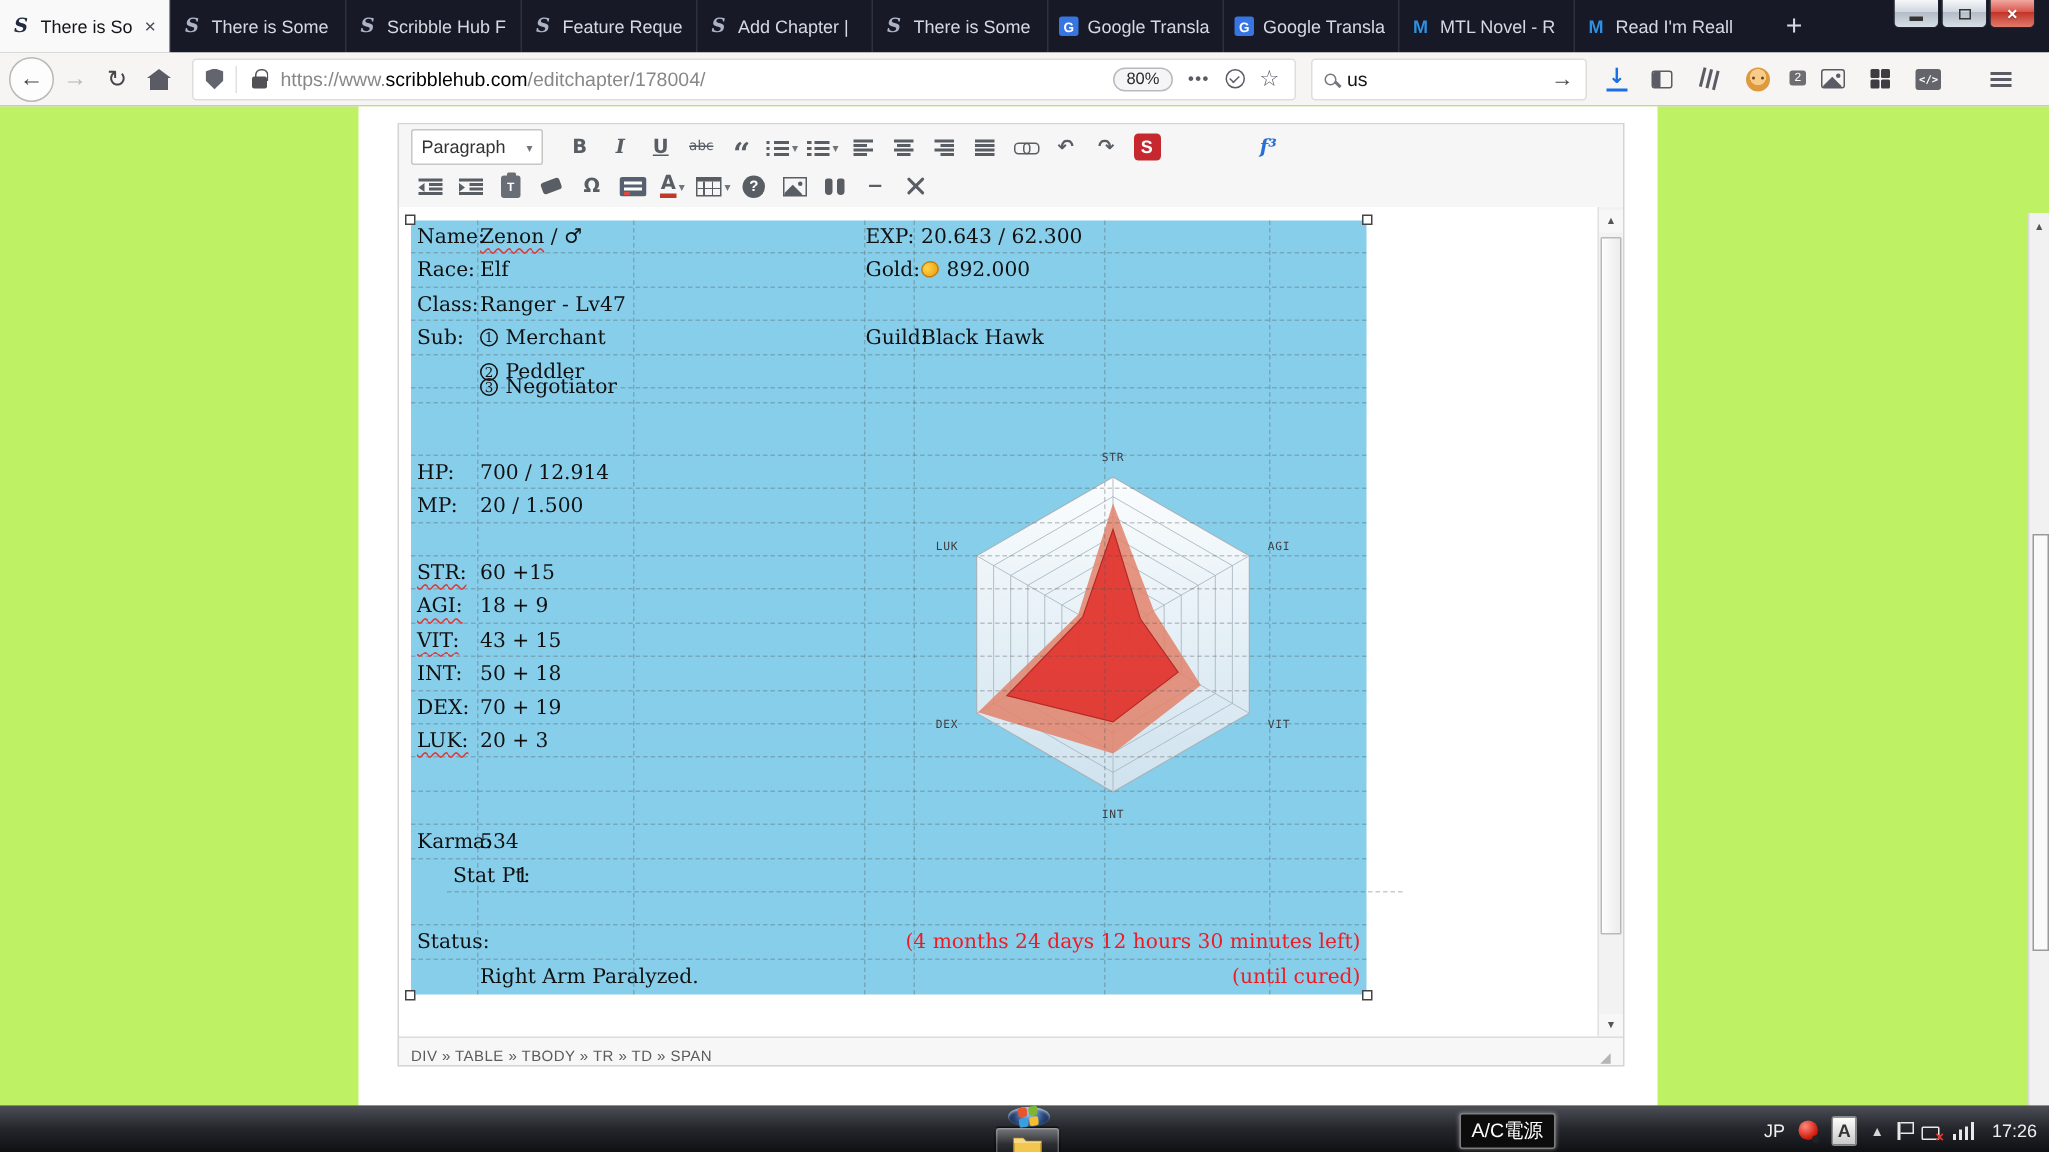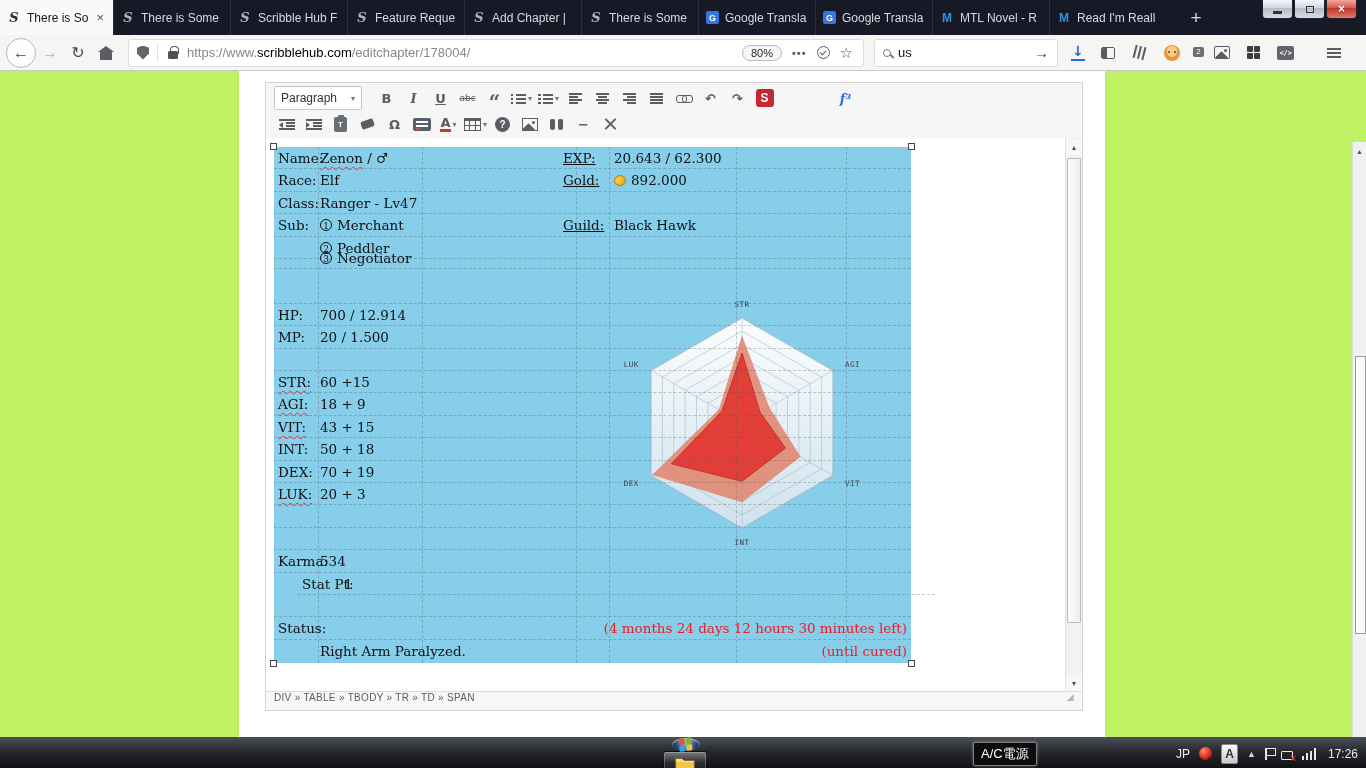--- a/index.html
+++ b/index.html
@@ -131,38 +131,38 @@
   .icn-fs::before { transform:rotate(45deg); } .icn-fs::after { transform:rotate(-45deg); }
 
   
   #ed-content { position:absolute; left:0; top:55px; width:816px; height:555px; background:#fff; }
   #sheet { position:absolute; left:8px; top:9px; width:637px; height:516px; background:#87ceeb; }
   .srow { position:absolute; left:0; width:637px; height:22.4px; font:13.5px "DejaVu Serif",serif; color:#101010; line-height:22px; }
   .hline { border-bottom:1px dashed rgba(80,80,80,.30); }
   .vline { position:absolute; top:0; bottom:0; width:0; border-left:1px dashed rgba(80,80,80,.30); }
   .slbl { position:absolute; left:4px; white-space:nowrap; }
   .sval { position:absolute; left:46px; white-space:nowrap; }
-  .slbl2 { position:absolute; left:289px; white-space:nowrap;text-decoration:underline; }
+  .slbl2 { position:absolute; left:303px; white-space:nowrap; }
   .sval2 { position:absolute; left:340px; white-space:nowrap; }
   .snote { position:absolute; right:4px; color:#ed1c24; white-space:nowrap; }
   .wavy { text-decoration:underline; text-decoration-style:wavy; text-decoration-color:#e03a3a; text-decoration-thickness:1px; text-underline-offset:3px; }
   .circ { display:inline-block; width:12px; height:12px; border:1px solid #101010; border-radius:50%; font:9px/12px "DejaVu Serif",serif; text-align:center; margin-right:5px; vertical-align:1px; }
   .coin { display:inline-block; width:12px; height:11px; border-radius:50%; background:radial-gradient(circle at 35% 35%, #ffd54a, #e89a0c); border:1px solid #c87d06; transform:rotate(-18deg); margin-right:5px; vertical-align:-1px; }
   .handle { position:absolute; width:7px; height:7px; background:#fff; border:1px solid #444; }
   #chart-host { position:absolute; left:338px; top:146px; width:260px; height:260px; }
   .rlabel { font:7.5px "DejaVu Sans Mono",monospace; fill:#3d3d42; letter-spacing:.5px; }
 
   
   #ed-scroll { position:absolute; right:0; top:55px; width:17px; height:555px; background:#f2f2f2; border-left:1px solid #e2e2e2; }
   .sb-btn { position:absolute; left:0; width:16px; height:15px; background:#f7f7f7; color:#555; font-size:7px; text-align:center; line-height:15px; }
   #ed-scroll .sb-up { top:2px; }
   #ed-scroll .sb-down { bottom:2px; }
   #ed-thumb { position:absolute; left:1px; top:20px; width:14px; height:465px; background:linear-gradient(90deg,#fdfdfd,#ececec); border:1px solid #b9b9b9; border-radius:1px; }
   
-  #ed-status { position:absolute; left:0; bottom:0; width:816px; height:19px; background:#f7f7f7; border-top:1px solid #dcdcdc; display:flex; align-items:flex-start; padding:0 8px; font-size:10px; color:#5c5c5c; letter-spacing:.3px; }
+  #ed-status { position:absolute; left:0; bottom:0; width:816px; height:19px; background:#f7f7f7; border-top:1px solid #dcdcdc; display:flex; align-items:flex-end; padding:0 8px; font-size:10px; color:#5c5c5c; letter-spacing:.3px; }
   #ed-grip { margin-left:auto; color:#b5b5b5; font-size:9px; }
 
   
   #br-scroll { position:absolute; right:0; top:71px; width:14px; height:666px; background:#f1f1f1; border-left:1px solid #dcdcdc; }
   #br-scroll .sb-up { width:13px; top:2px; background:transparent; }
   #br-thumb { position:absolute; left:1.5px; top:214px; width:11px; height:278px; background:#fafafa; border:1px solid #9a9a9a; }
 
   
   #taskbar { position:absolute; left:0; top:737px; width:1366px; height:31px; background:linear-gradient(#4a4d55,#26282e 45%,#0f1013); border-top:1px solid rgba(255,255,255,.25); display:flex; align-items:center;flex-direction:column; }
   #start-orb { position:relative; width:28px; height:28px; margin-left:5px; border-radius:50%; background:radial-gradient(circle at 50% 30%, #9ecbff, #27477c 60%, #0d1b33); box-shadow:inset 0 1px 2px rgba(255,255,255,.7); display:flex; align-items:center; justify-content:center; }

